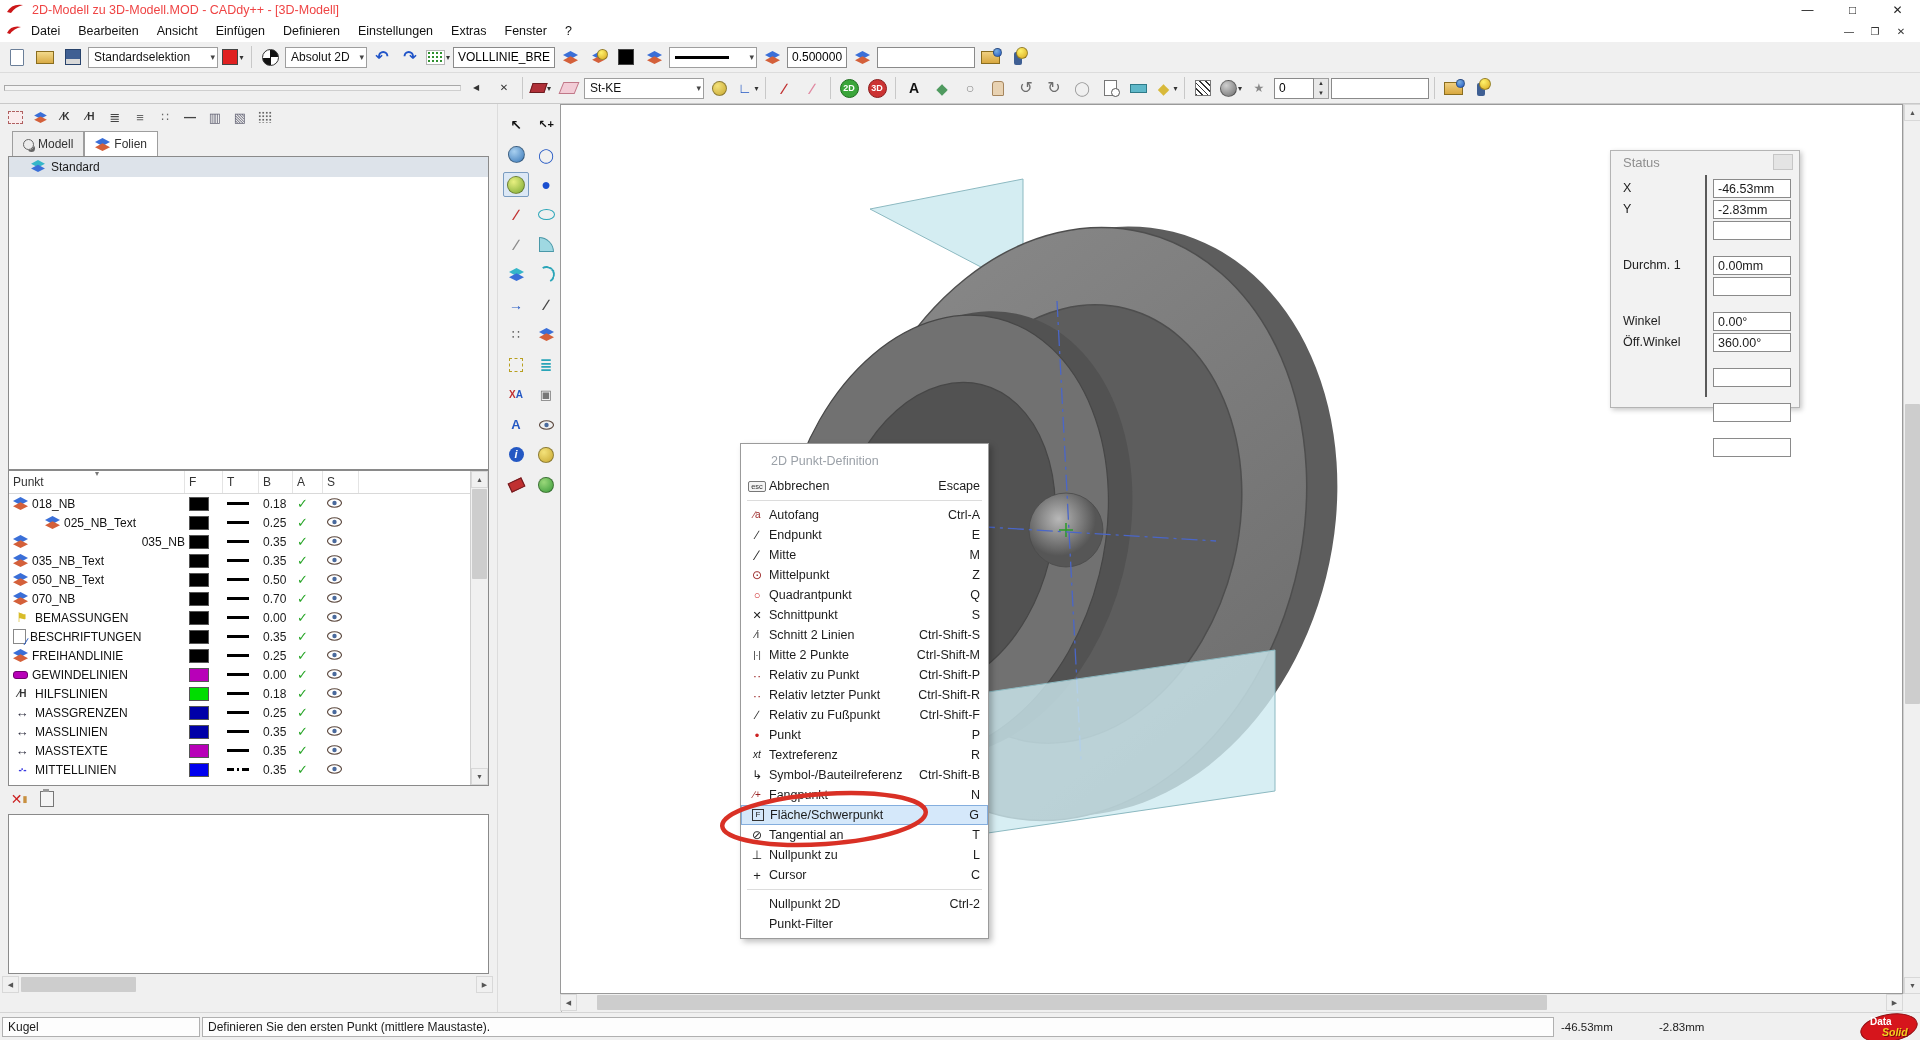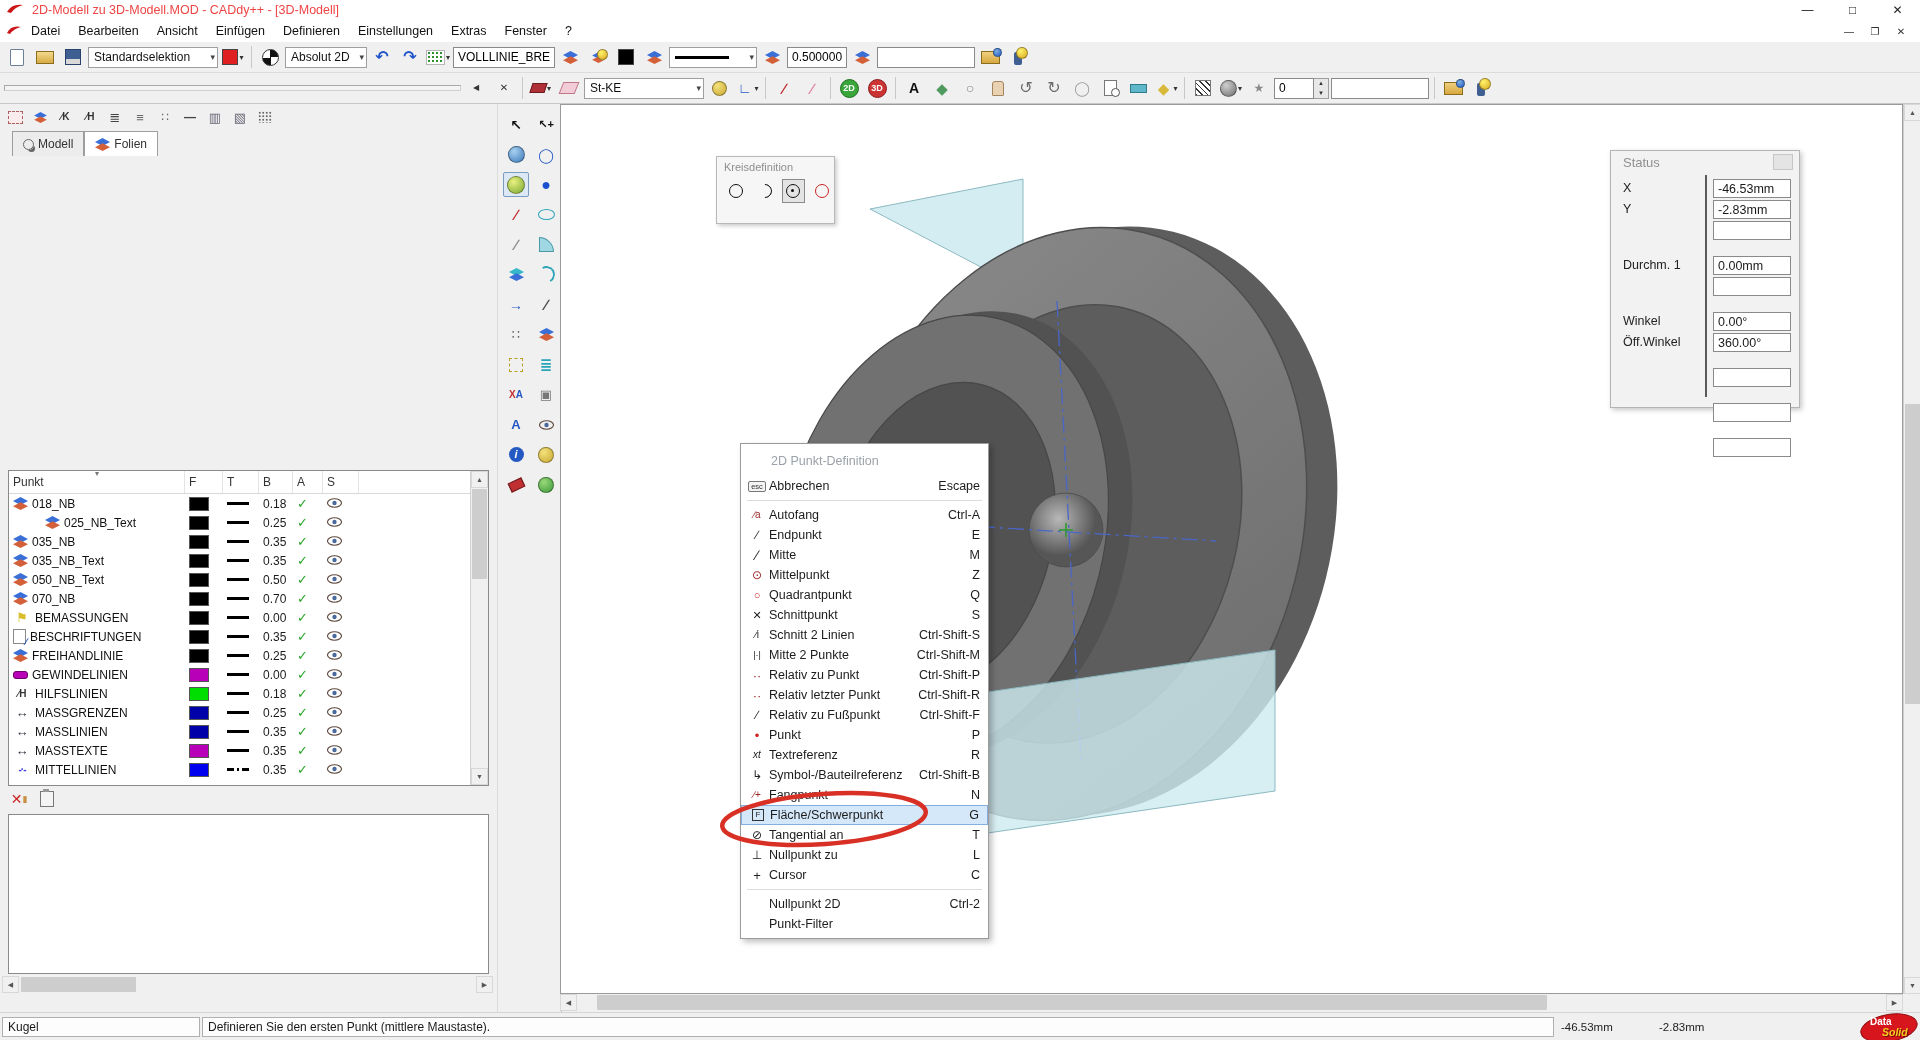--- a/index.html
+++ b/index.html
@@ -527,20 +527,31 @@
               <svg width="15" height="13" viewBox="0 0 15 13">
                 <path d="M7.5 0L15 4 7.5 8 0 4Z" fill="#3a6fd8"></path>
                 <path d="M7.5 5.2L15 9.2 7.5 13 0 9.2Z" fill="#d4603a"></path>
               </svg>
             </span>
           </span>
           <span>Folien</span>
         </span>
       </div>
 
+    <div class="abs inset-box" id="tree-box">
+      <div id="tree-root-row">
+        <span id="tree-root-icon"><span style="display: inline-flex;">
+              <svg width="14" height="12" viewBox="0 0 15 13">
+                <path d="M7.5 0L15 4 7.5 8 0 4Z" fill="#35b6c9"></path>
+                <path d="M7.5 5.2L15 9.2 7.5 13 0 9.2Z" fill="#3a6fd8"></path>
+              </svg>
+            </span></span>
+        <span>Standard</span>
+      </div>
+    </div>
 
     <div class="abs inset-box" id="table-box">
       <div id="layer-header">
         <span class="sortmark">▾</span>
       <span class="hcell" style="width: 176px;">Punkt</span>
           <span class="hcell" style="width: 38px;">F</span>
           <span class="hcell" style="width: 36px;">T</span>
           <span class="hcell" style="width: 34px;">B</span>
           <span class="hcell" style="width: 30px;">A</span>
           <span class="hcell" style="width: 36px;">S</span>
@@ -606,21 +617,21 @@
             <span class="lcell" style="width: 36px;">
               <span><span style="display: inline-flex;">
                   <svg width="15" height="10">
                     <ellipse cx="7.5" cy="5" rx="7" ry="4.2" fill="none" stroke="#5d4a40" stroke-width="1.1"></ellipse>
                     <circle cx="7.5" cy="5" r="2.2" fill="#49699c"></circle>
                   </svg>
                 </span></span>
             </span>
           </div>
           <div class="lrow">
-            <span class="lcell" style="width: 176px;">
+            <span class="lcell" style="width: 176px; justify-content: space-between;">
               <span style="display: inline-flex;">
                 <span style="display: inline-flex;">
                   <svg width="15" height="13" viewBox="0 0 15 13">
                     <path d="M7.5 0L15 4 7.5 8 0 4Z" fill="#3a6fd8"></path>
                     <path d="M7.5 5.2L15 9.2 7.5 13 0 9.2Z" fill="#d4603a"></path>
                   </svg>
                 </span>
               </span>
               <span class="nm">035_NB</span>
             </span>
@@ -1271,37 +1282,20 @@
     <div class="sb-btn" style="position:absolute;bottom:0;">▼</div>
   </div>
   <div class="abs hsb" id="vp-hsb">
     <div class="sb-btn">◀</div>
     <div class="sb-track">
         <div class="sb-hthumb" style="left:20px;width:950px;"></div>
       </div>
     <div class="sb-btn">▶</div>
   </div>
 
-  <div class="abs" id="kreis">
-    <div id="kreis-title">Kreisdefinition</div>
-    <div id="kreis-btns">
-        <span class="kbtn">
-          <span class="kc"></span>
-        </span>
-        <span class="kbtn">
-          <span class="kc arc"></span>
-        </span>
-        <span class="kbtn active">
-          <span class="kc center"></span>
-        </span>
-        <span class="kbtn">
-          <span class="kc red"></span>
-        </span>
-      </div>
-  </div>
 
   <div class="abs" id="status-panel">
     <div id="status-title-row">
       <span id="status-title">Status</span>
       <span id="status-min"></span>
     </div>
     <div id="status-body">
       <div id="status-vline"></div>
       <div id="status-fields">
           <span class="slabel" style="top: 8px;">X</span>

